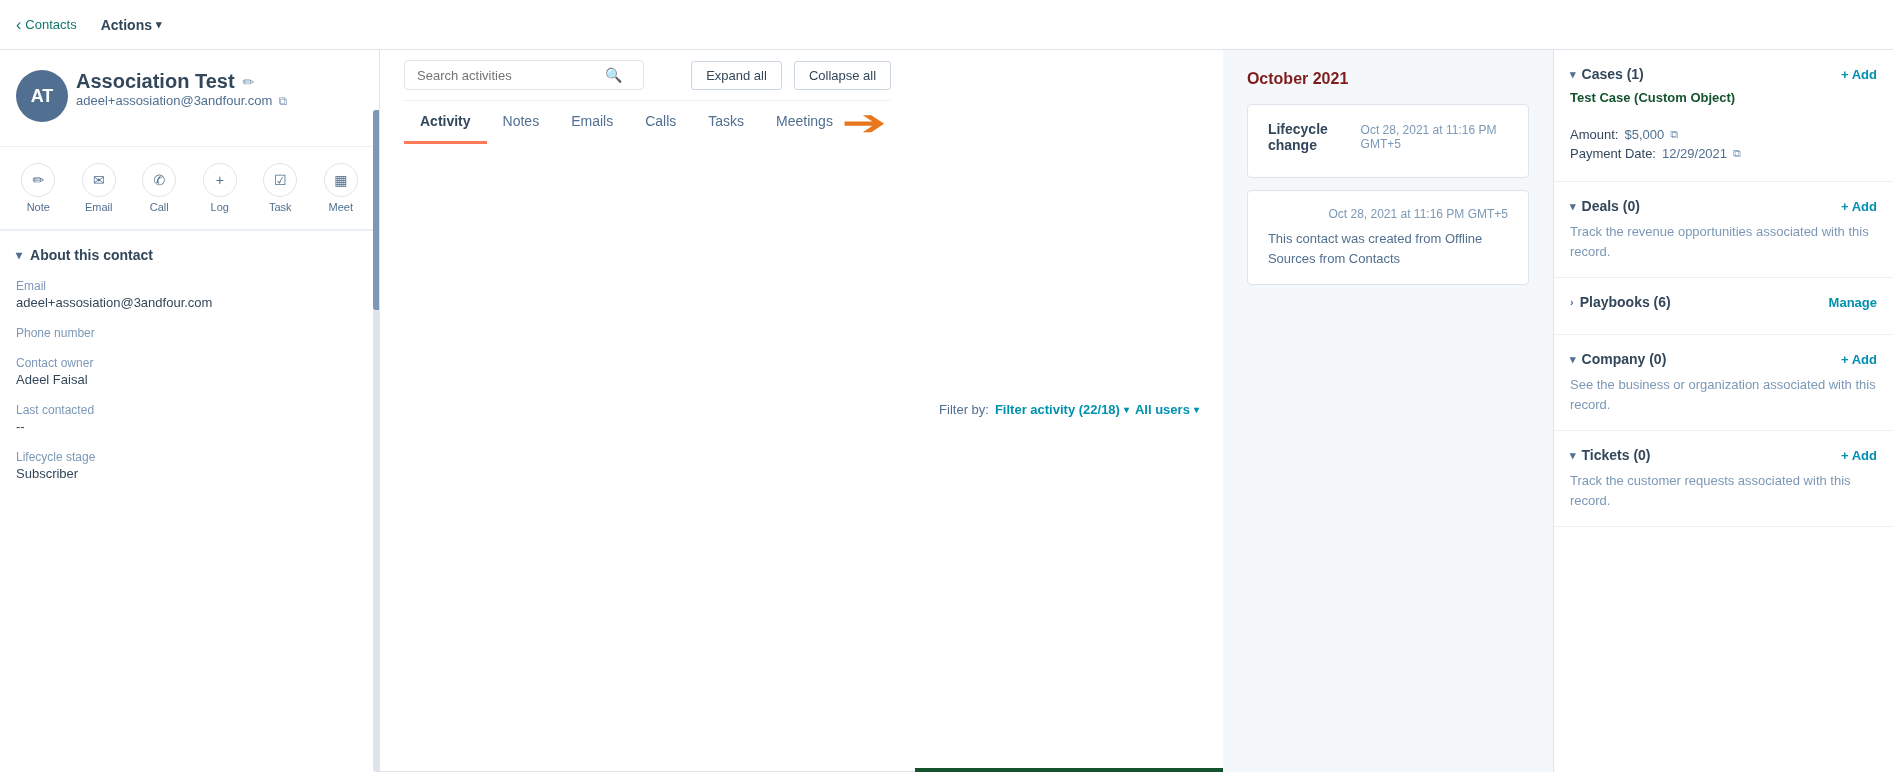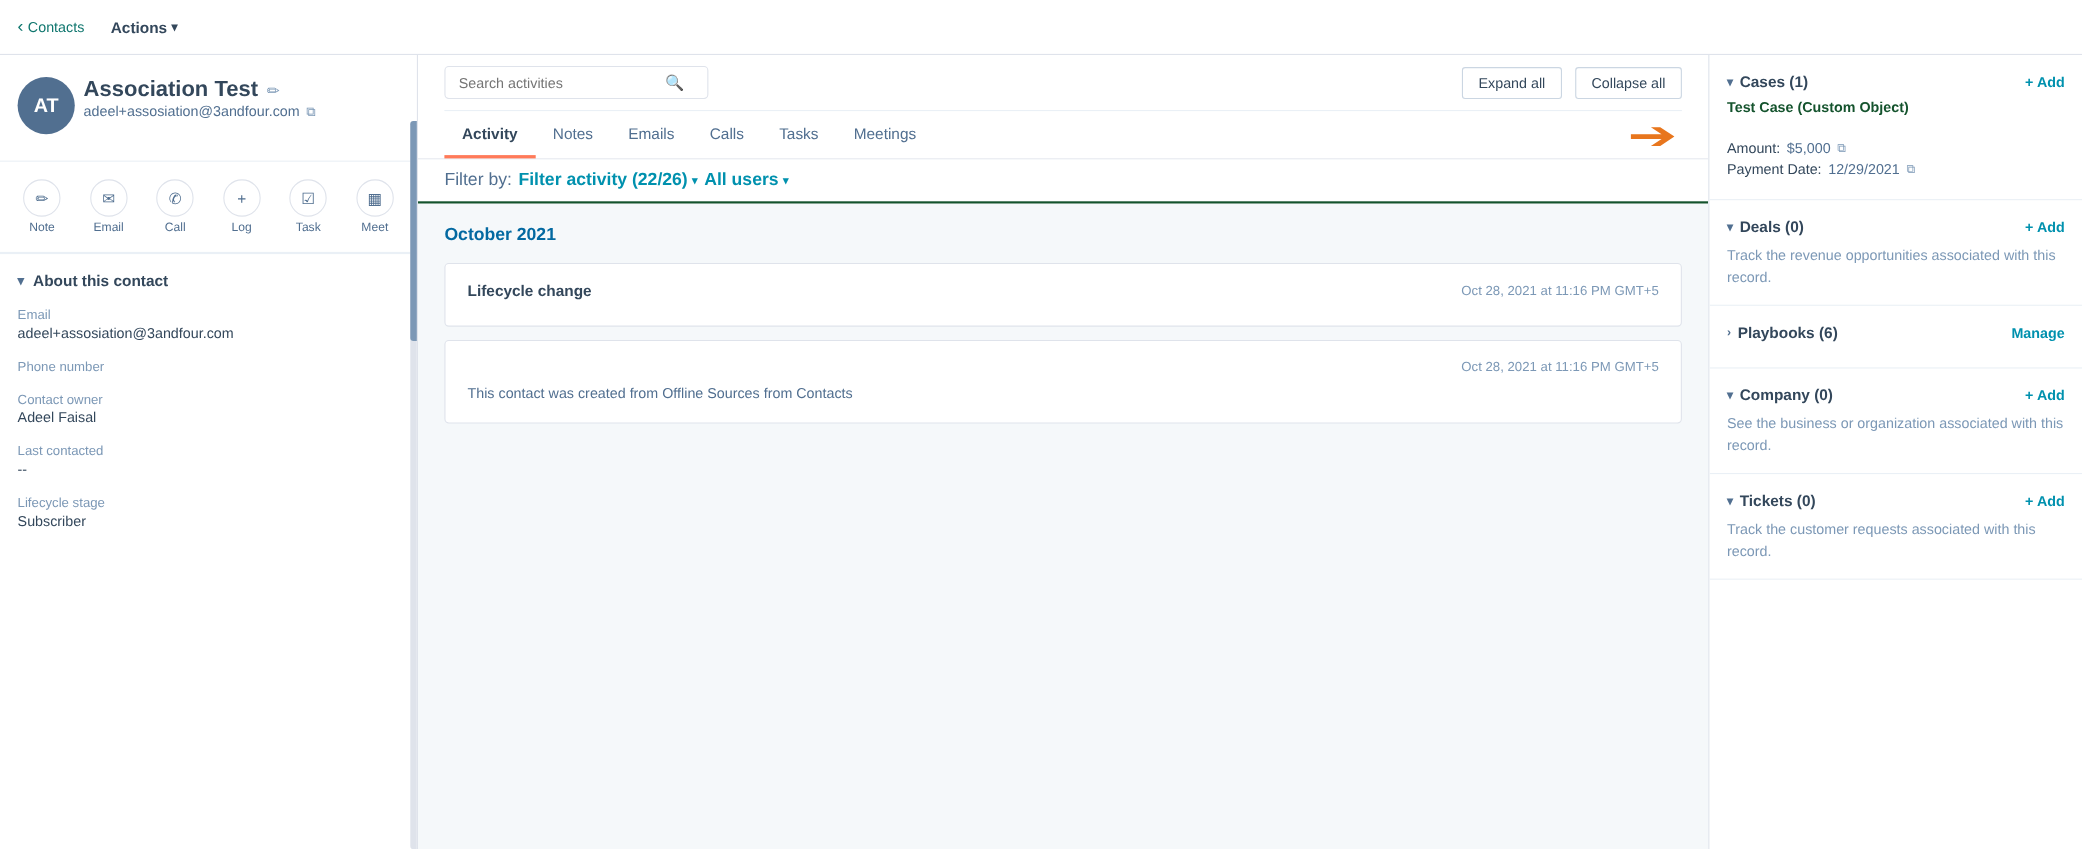--- a/index.html
+++ b/index.html
@@ -33,41 +33,41 @@
     .about-section { padding: 16px; }
     .about-header { display: flex; align-items: center; gap: 8px; font-weight: 600; color: #33475b; font-size: 14px; margin-bottom: 16px; cursor: pointer; }
     .about-header .chevron { font-size: 12px; color: #516f90; }
 
     .field-group { margin-bottom: 16px; }
     .field-label { font-size: 12px; color: #7c98b6; margin-bottom: 2px; }
     .field-value { font-size: 13px; color: #33475b; }
     .field-value.empty { color: #b0c1d4; }
 
     
-    .center-panel { flex: 1; background: #f5f8fa; overflow-y: auto; padding: 0; display: flex; flex-direction: column; }
+    .center-panel { flex: 1; background: #f5f8fa; overflow-y: auto; padding: 0; display: flex; flex-direction: row; }
 
     .activity-header { background: #fff; border-bottom: 1px solid #dfe3eb; padding: 0 24px; }
     .search-and-buttons { display: flex; align-items: center; gap: 12px; padding: 10px 0; border-bottom: 1px solid #eaf0f6; }
     .search-box { display: flex; align-items: center; border: 1px solid #dfe3eb; border-radius: 4px; padding: 6px 12px; gap: 8px; background: #fff; min-width: 240px; }
     .search-box input { border: none; outline: none; font-size: 13px; color: #33475b; background: transparent; width: 180px; }
     .search-icon { color: #7c98b6; font-size: 14px; }
     .spacer { flex: 1; }
     .btn { padding: 6px 14px; border-radius: 3px; border: 1px solid #cbd6e2; background: #fff; color: #33475b; font-size: 13px; cursor: pointer; font-weight: 500; }
 
     .tabs { display: flex; gap: 0; }
     .tab { padding: 12px 16px; font-size: 14px; color: #516f90; cursor: pointer; border-bottom: 3px solid transparent; font-weight: 500; }
     .tab.active { color: #33475b; border-bottom-color: #ff7a59; font-weight: 600; }
 
-    .filter-bar { padding: 10px 24px; background: #fff; border-bottom: 2px solid #14532d; display: flex; align-items: center; gap: 6px; font-size: 16px; }
+    .filter-bar { padding: 10px 24px; background: #fff; border-bottom: 4px solid #14532d; display: flex; align-items: center; gap: 6px; font-size: 13px; }
     .filter-label { color: #516f90; }
     .filter-btn { color: #0091ae; font-weight: 600; cursor: pointer; display: flex; align-items: center; gap: 4px; }
     .filter-btn::after { content: '▾'; font-size: 10px; }
 
     .timeline { padding: 20px 24px; flex: 1; }
-    .date-header { font-size: 16px; font-weight: 600; color: #0369a1; margin-bottom: 16px; }
+    .date-header { font-size: 16px; font-weight: 600; color: #7f1d1d; margin-bottom: 16px; }
 
     .activity-card { background: #fff; border: 1px solid #dfe3eb; border-radius: 4px; padding: 16px 20px; margin-bottom: 12px; }
     .activity-card-header { display: flex; justify-content: space-between; align-items: center; margin-bottom: 8px; }
     .activity-type { font-size: 14px; font-weight: 600; color: #33475b; }
     .activity-time { font-size: 12px; color: #7c98b6; }
     .activity-body { font-size: 13px; color: #516f90; line-height: 1.5; }
     .activity-body a { color: #0091ae; text-decoration: none; cursor: pointer; }
     .activity-body .view-details { color: #0091ae; cursor: pointer; }
     .external-icon { font-size: 11px; }
 
@@ -205,21 +205,21 @@
         <div class="tab">Meetings</div>
 
         <div style="flex:1; display:flex; align-items:center; justify-content:flex-end; padding-right:12px;">
           <span style="color:#e8761d; font-size:36px; line-height:1; display:inline-block; transform:scaleX(1.5);">➔</span>
         </div>
       </div>
     </div>
 
     <div class="filter-bar">
       <span class="filter-label">Filter by:</span>
-      <span class="filter-btn">Filter activity (22/26)</span>
+      <span class="filter-btn">Filter activity (22/18)</span>
       <span class="filter-btn">All users</span>
     </div>
 
     <div class="timeline">
       <div class="date-header">October 2021</div>
 
       <div class="activity-card">
         <div class="activity-card-header">
           <span class="activity-type">Lifecycle change</span>
           <span class="activity-time">Oct 28, 2021 at 11:16 PM GMT+5</span>

